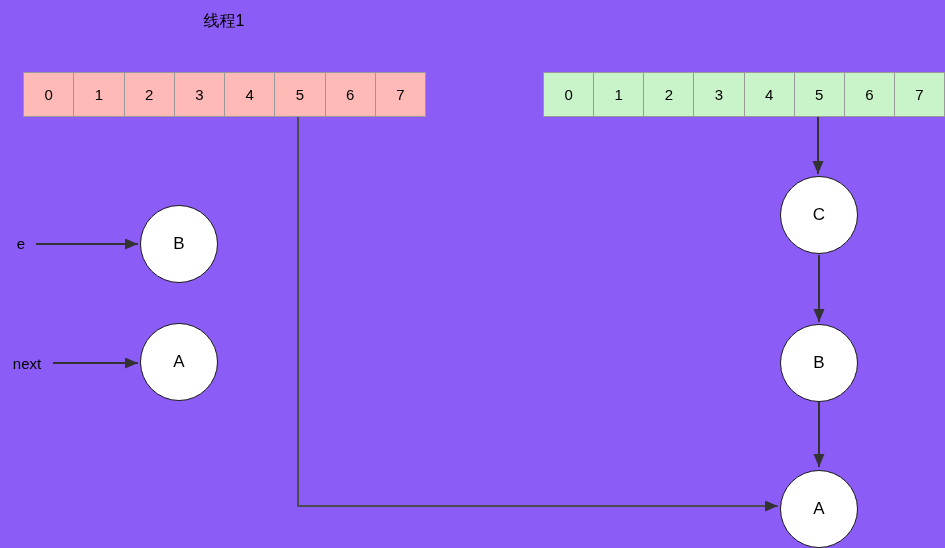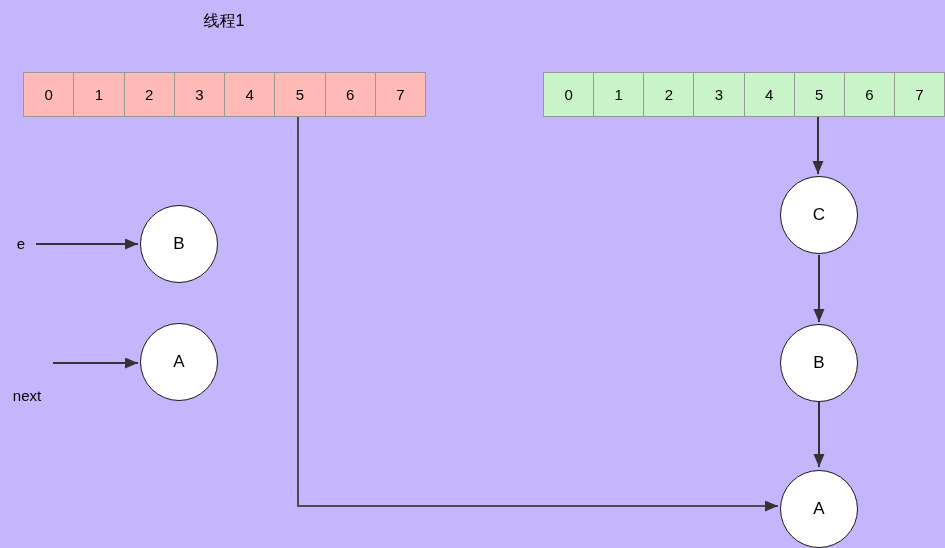--- a/index.html
+++ b/index.html
@@ -1,19 +1,19 @@
 <!DOCTYPE html>
 <html><head>
 <meta charset="utf-8">
 <style>
   html,body{margin:0;padding:0;background:#ffffff;}
   .canvas{
     position:relative;
     width:945px;height:548px;
-    background:#c4b5fd;
+    background:#8b5cf6;
     font-family:"Liberation Sans","DejaVu Sans",sans-serif;
     color:#000;
     overflow:hidden;
     text-decoration:underline;
   }
   .title{
     position:absolute;
     width:128px;
     text-align:center;
     font-size:16px;
@@ -57,21 +57,21 @@
   .node.left-a{left:140px;top:323px;}
   .node.right-c{left:780px;top:176px;}
   .node.right-b{left:780px;top:324px;}
   .node.right-a{left:780px;top:470px;}
   .ptr-label{
     position:absolute;
     font-size:15px;
     text-align:center;
   }
   .ptr-label.e{left:8px;top:235px;width:26px;}
-  .ptr-label.next{left:4px;top:355px;width:46px;margin-top:32px;}
+  .ptr-label.next{left:4px;top:355px;width:46px;}
   svg.overlay{
     position:absolute;
     left:0;top:0;
     pointer-events:none;
   }
   svg.overlay path{fill:none;stroke-width:2px;}
 </style>
 </head>
 <body>
 

